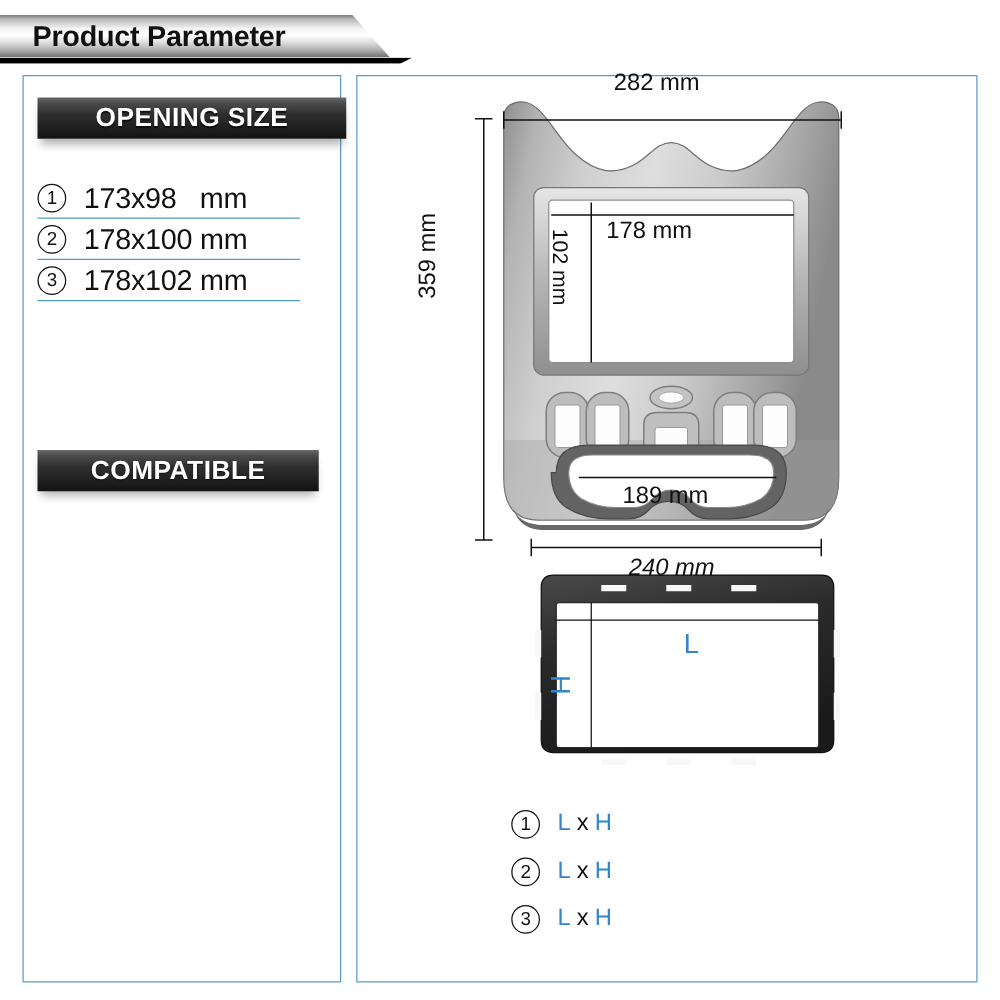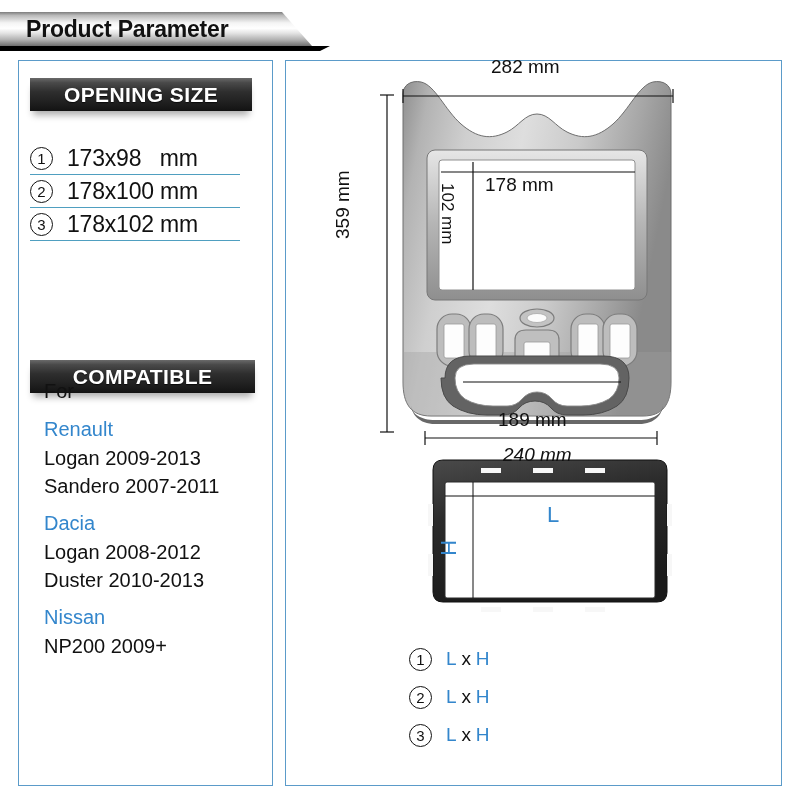--- a/index.html
+++ b/index.html
@@ -86,21 +86,21 @@
     justify-content: center;
   }
   .section-head .label {
     color: #ffffff;
     font-size: 21px;
     font-weight: 600;
     letter-spacing: 0.4px;
     text-shadow: 0 1px 1px rgba(0,0,0,0.7);
     white-space: nowrap;
   }
-  #head-opening    { left: 30px; top: 78px;  width: 222px; text-align: right; }
+  #head-opening    { left: 30px; top: 78px;  width: 247px; text-align: right; }
   #head-compatible { left: 30px; top: 312px; width: 225px; margin-top: 48px; }
 
   
   .size-list { position: absolute; left: 30px; top: 142px; width: 210px; }
   .size-row {
     position: relative;
     height: 33px;
     border-bottom: 1.4px solid #4f9fc0;
     display: flex;
     align-items: center;
@@ -176,34 +176,20 @@
     <div class="size-row">
       <span class="circ-num">3</span>
       <span class="size-text">178x102 mm</span>
     </div>
   </div>
 
   <div class="section-head" id="head-compatible">
     <span class="label">COMPATIBLE</span>
   </div>
 
-  <div class="compat-list">
-    <div class="compat-for">For</div>
-
-    <div class="compat-brand">Renault</div>
-    <div class="compat-model">Logan 2009-2013</div>
-    <div class="compat-model">Sandero 2007-2011</div>
-
-    <div class="compat-brand">Dacia</div>
-    <div class="compat-model">Logan 2008-2012</div>
-    <div class="compat-model">Duster 2010-2013</div>
-
-    <div class="compat-brand">Nissan</div>
-    <div class="compat-model">NP200 2009+</div>
-  </div>
 
   <div class="panel" id="panel-right"></div>
 
   <div id="drawing">
 
     <svg width="497" height="580" viewBox="0 0 497 580" style="position:absolute;left:0;top:0;">
       <defs>
         <linearGradient id="silverBody" x1="0" y1="0" x2="1" y2="0.25">
           <stop offset="0%" stop-color="#8e8e8e"></stop>
           <stop offset="10%" stop-color="#b3b3b3"></stop>
@@ -341,21 +327,21 @@
     </svg>
 
     <div class="dim-text" style="left:206px; top:4px;">282 mm</div>
 
     <div class="dim-text" style="left:47px; top:187px; transform:rotate(-90deg); transform-origin:left top;">359 mm</div>
 
     <div class="dim-text" style="left:200px; top:122px;">178 mm</div>
 
     <div class="dim-text small" style="left:172px; top:131px; transform:rotate(90deg); transform-origin:left top;">102 mm</div>
 
-    <div class="dim-text" style="left:213px; top:334px;margin-top:23px;">189 mm</div>
+    <div class="dim-text" style="left:213px; top:334px;">189 mm</div>
 
     <div class="dim-text" style="left:218px; top:392px;font-style:italic;">240 mm</div>
 
     <div style="position:absolute; left:262px; top:450px; font-size:22px; color:#3386cc;">L</div>
 
     <div style="position:absolute; left:176px; top:488px; font-size:22px; color:#3386cc; transform:rotate(90deg); transform-origin:left top;">H</div>
 
     <div class="lh-list">
       <div class="lh-row">
         <span class="circ-num">1</span>

